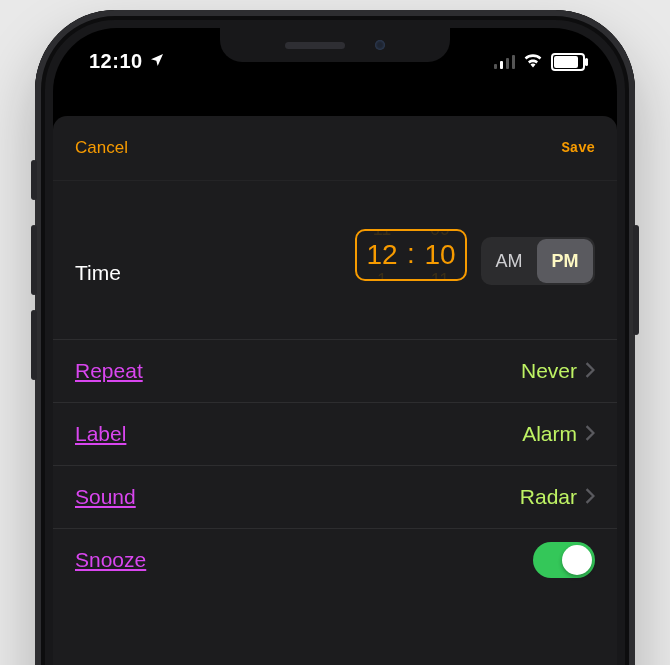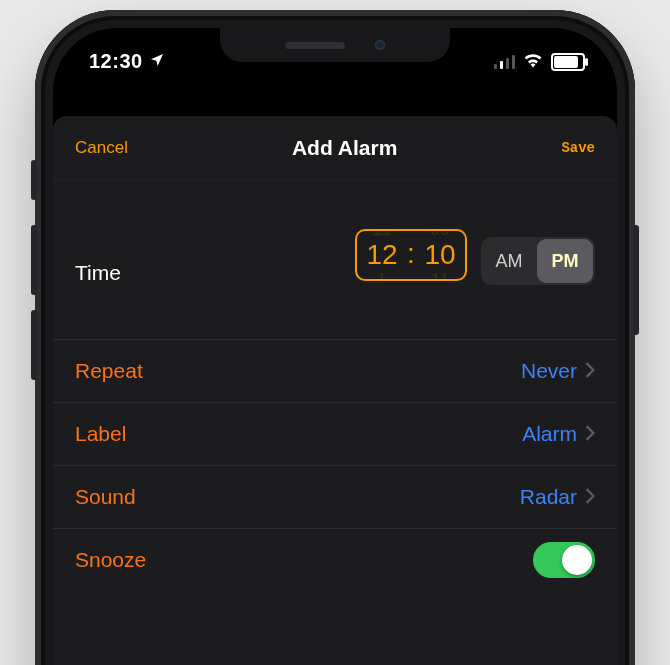--- a/index.html
+++ b/index.html
@@ -180,23 +180,23 @@
 
   .list {  }
   .row {
     display:flex; align-items:center; justify-content:space-between;
     padding: 0 22px;
     height:62px;
     border-bottom:1px solid rgba(255,255,255,0.08);
     font-size:21px;
   }
   .row:last-child { border-bottom:none; }
-  .row .rowlabel { color:#f97316; }
+  .row .rowlabel { color:#d946ef;text-decoration:underline; }
   .row .rowvalue {
-    display:flex; align-items:center; gap:8px; color:#3b82f6;
+    display:flex; align-items:center; gap:8px; color:#bef264;
   }
   .chevron { color:#5a5a5f; }
 
   .toggle {
     width:62px; height:36px; background:#34c759; border-radius:18px; position:relative;
   }
   .toggle .knob {
     position:absolute; right:3px; top:3px; width:30px; height:30px; background:#fff; border-radius:50%;
     box-shadow:0 2px 4px rgba(0,0,0,.3);
   }
@@ -212,21 +212,21 @@
     <div class="btn-side r1"></div>
 
     <div class="screen">
       <div class="notch">
         <div class="speaker"></div>
         <div class="cam"></div>
       </div>
 
       <div class="statusbar">
         <div class="time">
-          <span>12:30</span>
+          <span>12:10</span>
           <span>
             <svg width="16" height="16" viewBox="0 0 24 24" fill="#fff">
                 <path d="M3 11l18-8-8 18-2-8-8-2z"></path>
               </svg>
           </span>
         </div>
         <div class="right">
           <div class="signal">
             <i></i>
               <i></i>
@@ -240,21 +240,20 @@
           </span>
           <div class="battery">
               <div class="fill"></div>
             </div>
         </div>
       </div>
 
       <div class="sheet">
         <div class="navbar">
           <span class="cancel">Cancel</span>
-          <span class="title">Add Alarm</span>
           <span class="save">Save</span>
         </div>
 
         <div class="time-section">
           <span class="lbl">Time</span>
           <div class="time-controls">
             <div class="time-picker">
               <div class="picker-col hh">
                 <span class="faded up">11</span>
                 <span>12</span>

